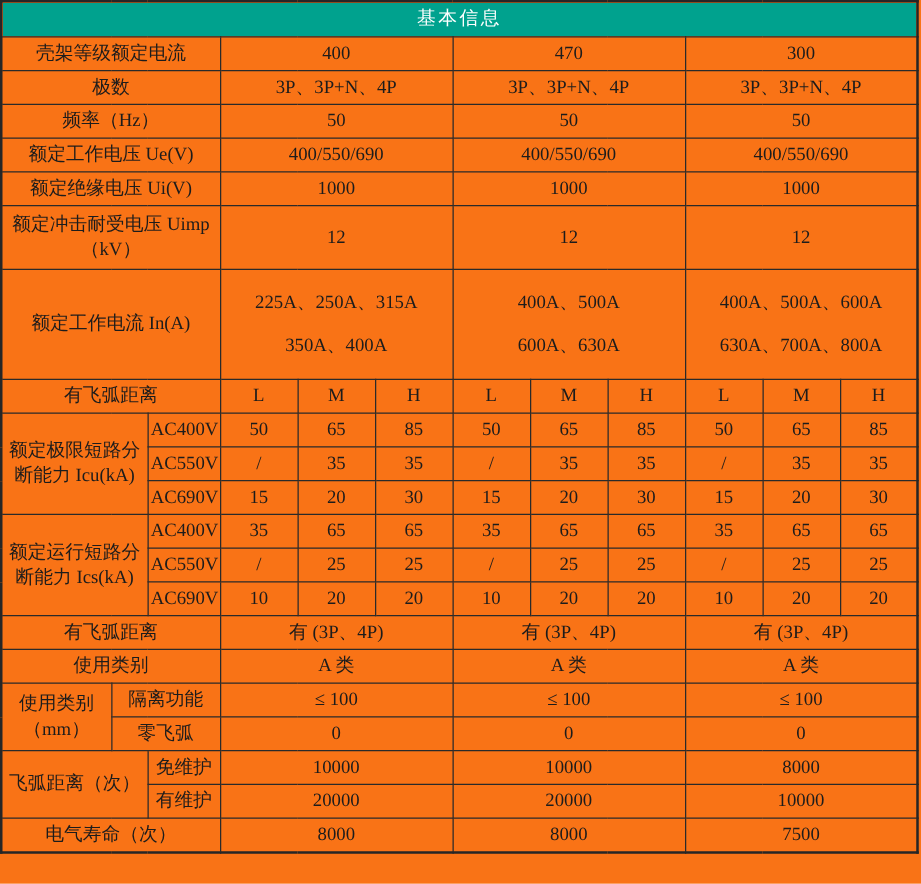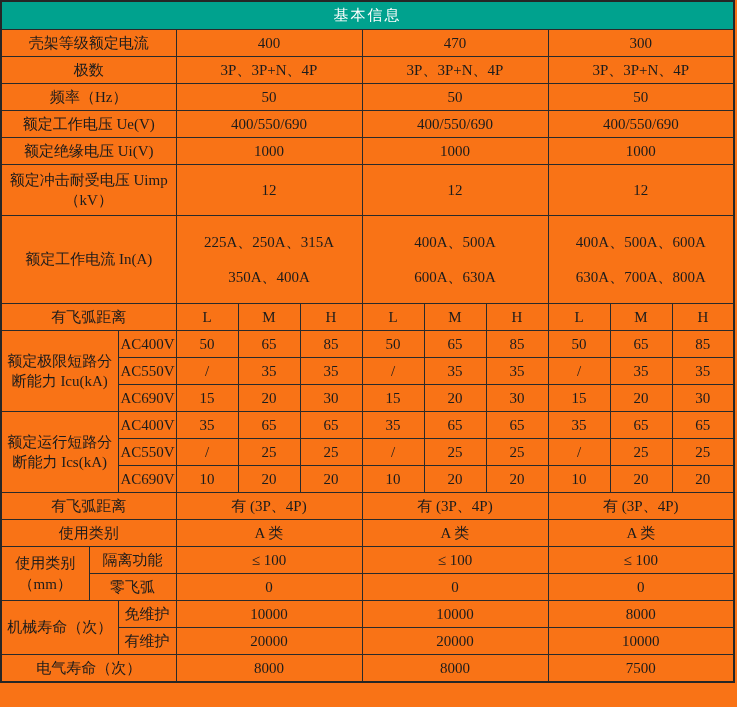--- a/index.html
+++ b/index.html
@@ -247,21 +247,21 @@
     <td colspan="3">≤ 100</td>
   </tr>
   <tr class="h28">
     <td colspan="2">零飞弧</td>
     <td colspan="3">0</td>
     <td colspan="3">0</td>
     <td colspan="3">0</td>
   </tr>
 
   <tr class="h28">
-    <td colspan="2" rowspan="2">机械寿命（次）</td>
+    <td colspan="2" rowspan="2">飞弧距离（次）</td>
     <td>免维护</td>
     <td colspan="3">10000</td>
     <td colspan="3">10000</td>
     <td colspan="3">8000</td>
   </tr>
   <tr class="h28">
     <td>有维护</td>
     <td colspan="3">20000</td>
     <td colspan="3">20000</td>
     <td colspan="3">10000</td>

